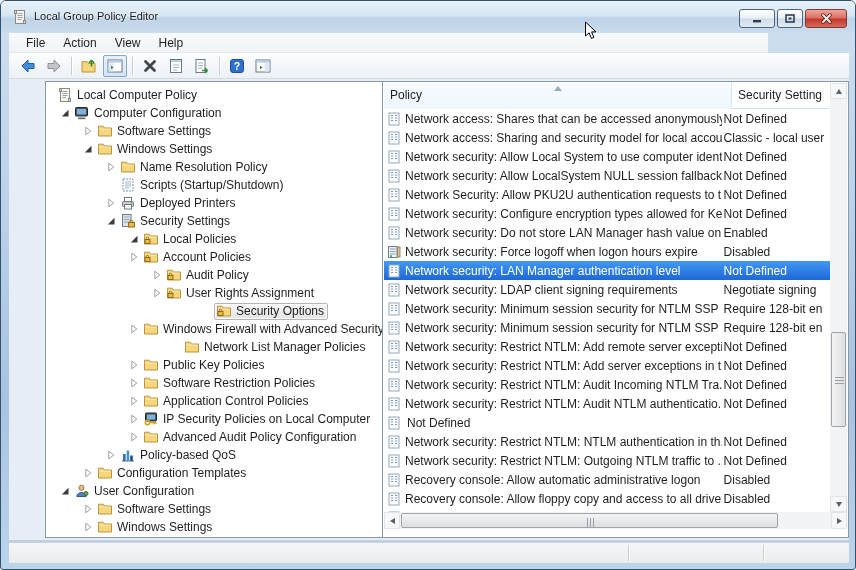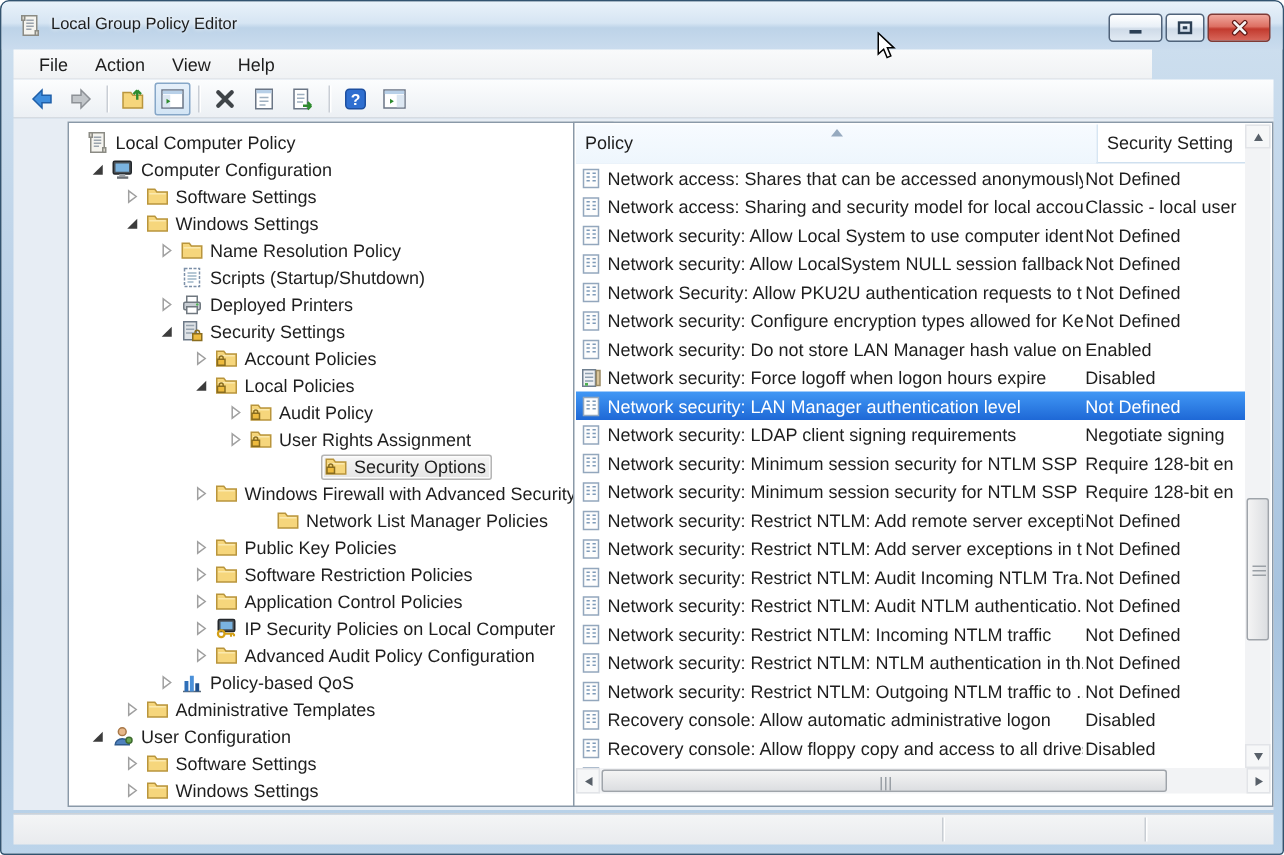--- a/index.html
+++ b/index.html
@@ -319,47 +319,47 @@
                   <path d="M4 4h5.5M4 6.5h5.5M4 9h5.5" stroke="#98a4b0"></path>
                   <rect x="8.5" y="9.5" width="6" height="4.5" fill="#eebb3e" stroke="#8a6d1f"></rect>
                   <path d="M10 9.5 V8.6 a1.5 1.5 0 0 1 3 0 V9.5" fill="none" stroke="#8a6d1f"></path>
                 </svg></span>
               <span class="tree-label">Security Settings</span>
             </span>
           </div>
           <div class="tree-item" style="padding-left: 79px;">
             <span class="expander">
               <svg width="10" height="10" viewBox="0 0 10 10">
-                <path d="M2.8 1.2 L7.8 5 L2.8 8.8 Z" fill="#ffffff" stroke="#a0a0a0"></path>
+                <path d="M8.5 1.8 V8.5 H1.8 Z" fill="#3c3c3c"></path>
               </svg>
             </span>
             <span class="tree-box">
               <span class="tree-icon"><svg viewBox="0 0 16 16" width="100%" height="100%">
                   <path d="M1.5 5.5 L1.5 13 L14.5 13 L14.5 5 L7.6 5 L6.2 3.2 L1.5 3.2 Z" fill="#f6d67c" stroke="#b9953c"></path>
                   <path d="M2.5 6.2 H13.5" stroke="#fbe9ae"></path>
                   <rect x="2" y="8.5" width="5" height="4" fill="#eebb3e" stroke="#8a6d1f"></rect>
                   <path d="M3.2 8.5 V7.6 a1.3 1.3 0 0 1 2.6 0 V8.5" fill="none" stroke="#8a6d1f"></path>
                 </svg></span>
-              <span class="tree-label">Account Policies</span>
+              <span class="tree-label">Local Policies</span>
             </span>
           </div>
           <div class="tree-item" style="padding-left: 79px;">
             <span class="expander">
               <svg width="10" height="10" viewBox="0 0 10 10">
-                <path d="M8.5 1.8 V8.5 H1.8 Z" fill="#3c3c3c"></path>
+                <path d="M2.8 1.2 L7.8 5 L2.8 8.8 Z" fill="#ffffff" stroke="#a0a0a0"></path>
               </svg>
             </span>
             <span class="tree-box">
               <span class="tree-icon"><svg viewBox="0 0 16 16" width="100%" height="100%">
                   <path d="M1.5 5.5 L1.5 13 L14.5 13 L14.5 5 L7.6 5 L6.2 3.2 L1.5 3.2 Z" fill="#f6d67c" stroke="#b9953c"></path>
                   <path d="M2.5 6.2 H13.5" stroke="#fbe9ae"></path>
                   <rect x="2" y="8.5" width="5" height="4" fill="#eebb3e" stroke="#8a6d1f"></rect>
                   <path d="M3.2 8.5 V7.6 a1.3 1.3 0 0 1 2.6 0 V8.5" fill="none" stroke="#8a6d1f"></path>
                 </svg></span>
-              <span class="tree-label">Local Policies</span>
+              <span class="tree-label">Account Policies</span>
             </span>
           </div>
           <div class="tree-item" style="padding-left: 102px;">
             <span class="expander">
               <svg width="10" height="10" viewBox="0 0 10 10">
                 <path d="M2.8 1.2 L7.8 5 L2.8 8.8 Z" fill="#ffffff" stroke="#a0a0a0"></path>
               </svg>
             </span>
             <span class="tree-box">
               <span class="tree-icon"><svg viewBox="0 0 16 16" width="100%" height="100%">
@@ -515,21 +515,21 @@
             <span class="expander">
               <svg width="10" height="10" viewBox="0 0 10 10">
                 <path d="M2.8 1.2 L7.8 5 L2.8 8.8 Z" fill="#ffffff" stroke="#a0a0a0"></path>
               </svg>
             </span>
             <span class="tree-box">
               <span class="tree-icon"><svg viewBox="0 0 16 16" width="100%" height="100%">
                   <path d="M1.5 5.5 L1.5 13 L14.5 13 L14.5 5 L7.6 5 L6.2 3.2 L1.5 3.2 Z" fill="#f6d67c" stroke="#b9953c"></path>
                   <path d="M2.5 6.2 H13.5" stroke="#fbe9ae"></path>
                 </svg></span>
-              <span class="tree-label">Administrative Templates</span>
+              <span class="tree-label">Configuration Templates</span>
             </span>
           </div>
           <div class="tree-item" style="padding-left: 10px;">
             <span class="expander">
               <svg width="10" height="10" viewBox="0 0 10 10">
                 <path d="M8.5 1.8 V8.5 H1.8 Z" fill="#3c3c3c"></path>
               </svg>
             </span>
             <span class="tree-box">
               <span class="tree-icon"><svg viewBox="0 0 16 16" width="100%" height="100%">
@@ -721,21 +721,20 @@
                 <path d="M4 3.5h2.2M8 3.5h2.2M4 6h2.2M8 6h2.2M4 8.5h2.2M8 8.5h2.2" stroke="#7e9ab8"></path>
               </svg></span>
             <span class="cell-policy">Network security: Restrict NTLM: Audit NTLM authenticatio...</span>
             <span class="cell-setting">Not Defined</span>
           </div>
           <div class="list-row">
             <span class="row-icon"><svg viewBox="0 0 14 14" width="100%" height="100%">
                 <rect x="2" y="1" width="10" height="12" fill="#fdfdfd" stroke="#93a7bd"></rect>
                 <path d="M4 3.5h2.2M8 3.5h2.2M4 6h2.2M8 6h2.2M4 8.5h2.2M8 8.5h2.2" stroke="#7e9ab8"></path>
               </svg></span>
-            <span class="cell-policy">Network security: Restrict NTLM: Incoming NTLM traffic</span>
             <span class="cell-setting">Not Defined</span>
           </div>
           <div class="list-row">
             <span class="row-icon"><svg viewBox="0 0 14 14" width="100%" height="100%">
                 <rect x="2" y="1" width="10" height="12" fill="#fdfdfd" stroke="#93a7bd"></rect>
                 <path d="M4 3.5h2.2M8 3.5h2.2M4 6h2.2M8 6h2.2M4 8.5h2.2M8 8.5h2.2" stroke="#7e9ab8"></path>
               </svg></span>
             <span class="cell-policy">Network security: Restrict NTLM: NTLM authentication in th...</span>
             <span class="cell-setting">Not Defined</span>
           </div>

